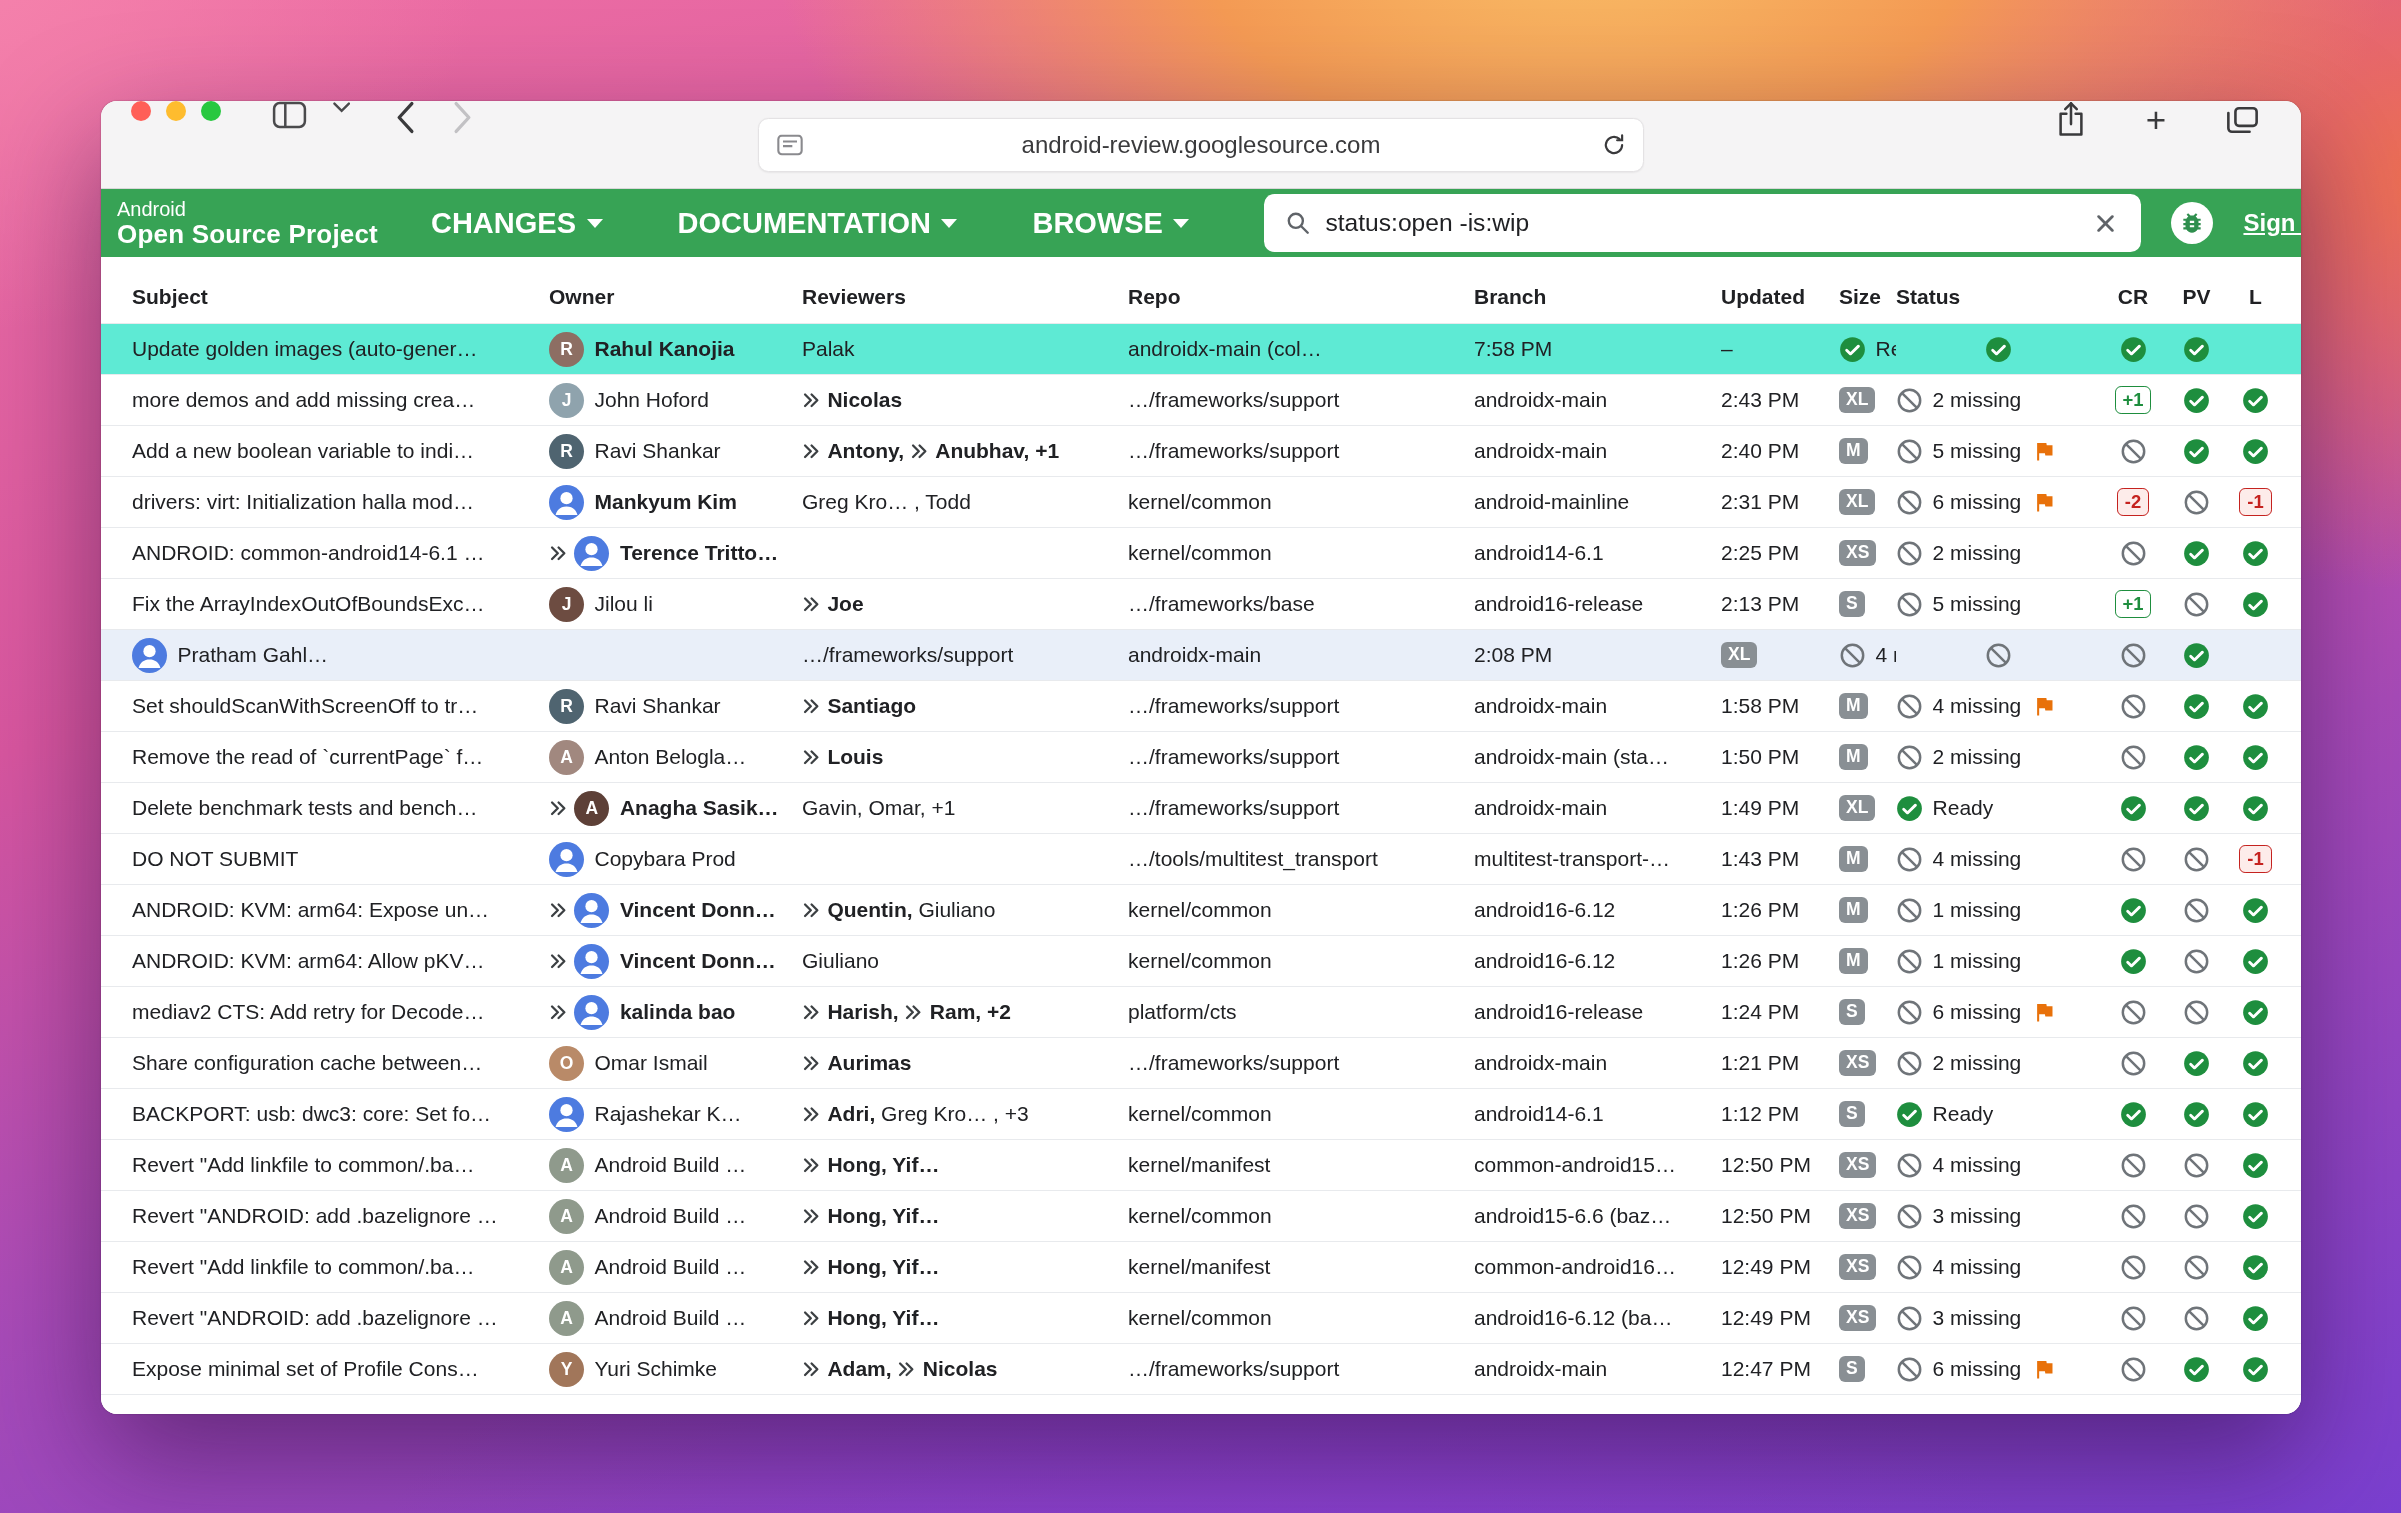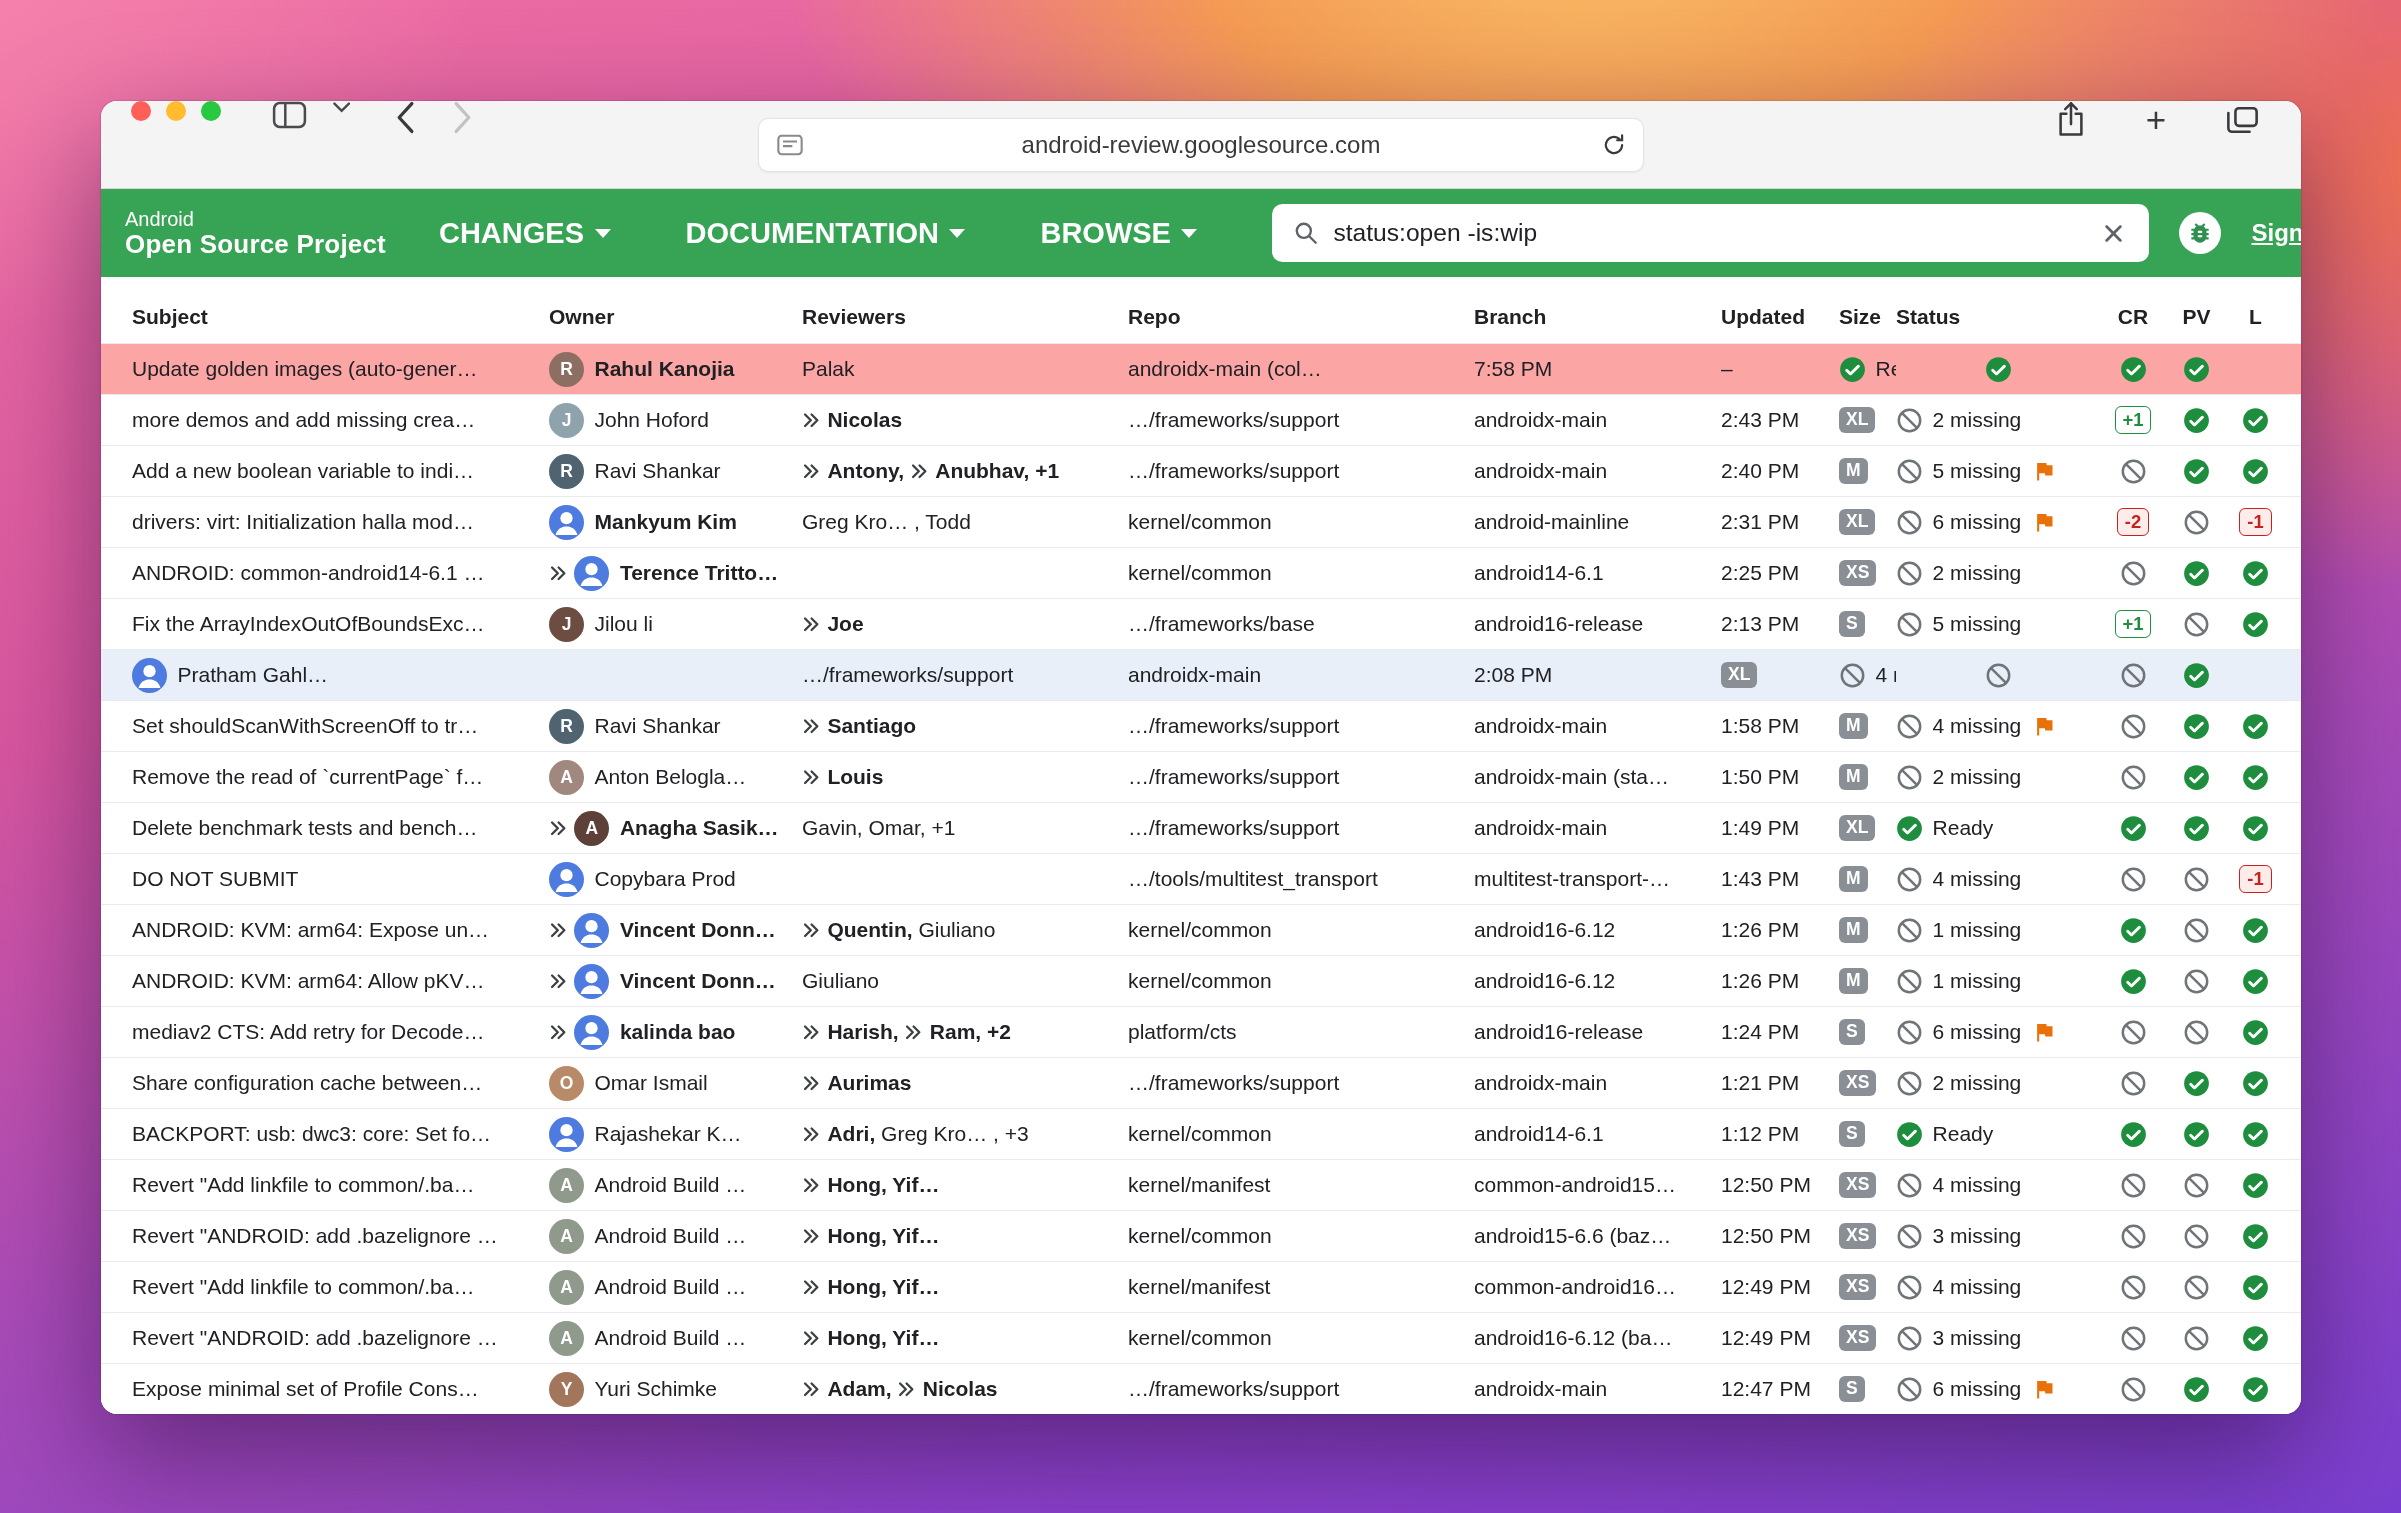--- a/index.html
+++ b/index.html
@@ -40,22 +40,22 @@
     display:flex; align-items:center; justify-content:center;
     font-size:24px; color:#3a3a3c; box-shadow:0 0.9px 1.8px rgba(0,0,0,.06);
   }
   .url-left { position:absolute; left:17.5px; top:50%; transform:translateY(-50%); display:flex; }
   .url-right { position:absolute; right:16px; top:50%; transform:translateY(-50%); display:flex; }
   .tright { margin-left:auto; display:flex; align-items:center; gap:35px; }
   .plusbtn { font-size:35px; color:#3a3a3c; font-weight:normal; line-height:1; }
 
   
   .ghead {
-    height:88px; flex:0 0 auto; background:#37a355; color:#fff;
-    display:flex; align-items:center; padding:0 24px;
+    height:68px; flex:0 0 auto; background:#37a355; color:#fff;
+    display:flex; align-items:center; padding:0 16px;
   }
   .logo { line-height:1.1; margin-right:53px; flex:0 0 auto; }
   .logo .l1 { font-size:20px; }
   .logo .l2 { font-size:26px; font-weight:bold; letter-spacing:0.2px; }
   .navitem { font-size:29px; font-weight:bold; margin-right:75px; display:flex; align-items:center; gap:10.5px; cursor:pointer; white-space:nowrap; }
   .navitem:first-of-type { margin-left:49px; }
   .caret { width:0; height:0; border-left:8px solid transparent; border-right:8px solid transparent; border-top:9.6px solid #fff; }
   .searchbar {
     margin-left:auto; width:877px; height:58px; background:#fff; border-radius:10.5px;
     display:flex; align-items:center; padding:0 21px; flex:0 0 auto;
@@ -69,21 +69,21 @@
   .content { flex:1; background:#fff; padding-top:14px; overflow:hidden; }
   .grid-header, .row {
     display:grid;
     grid-template-columns:417px 253px 326px 346px 247px 118px 57px 204px 66px 61px 57px;
     align-items:center; padding-left:31px;
   }
   .grid-header { height:53px; border-bottom:0.9px solid #e8eaed; }
   .hcell { font-size:21px; font-weight:bold; color:#202124; overflow:hidden; white-space:nowrap; }
   .hcell.c { text-align:center; }
   .row { height:51px; border-bottom:0.9px solid #e8eaed; font-size:21px; color:#202124; }
-  .row.hl1 { background:#fca5a5; }
+  .row.hl1 { background:#5eead4; }
   .row.hl2 { background:#e9eff9; }
   .cell { display:flex; align-items:center; overflow:hidden; white-space:nowrap; padding-right:14px; height:100%; }
   .cell.c { justify-content:center; padding-right:0; }
   .b { font-weight:bold; }
   .rname { white-space:pre; }
 
   .avatar {
     width:35px; height:35px; border-radius:50%; flex:0 0 auto;
     display:inline-flex; align-items:center; justify-content:center;
     margin-right:10.5px; color:#fff; font-size:17.5px; font-weight:bold;

